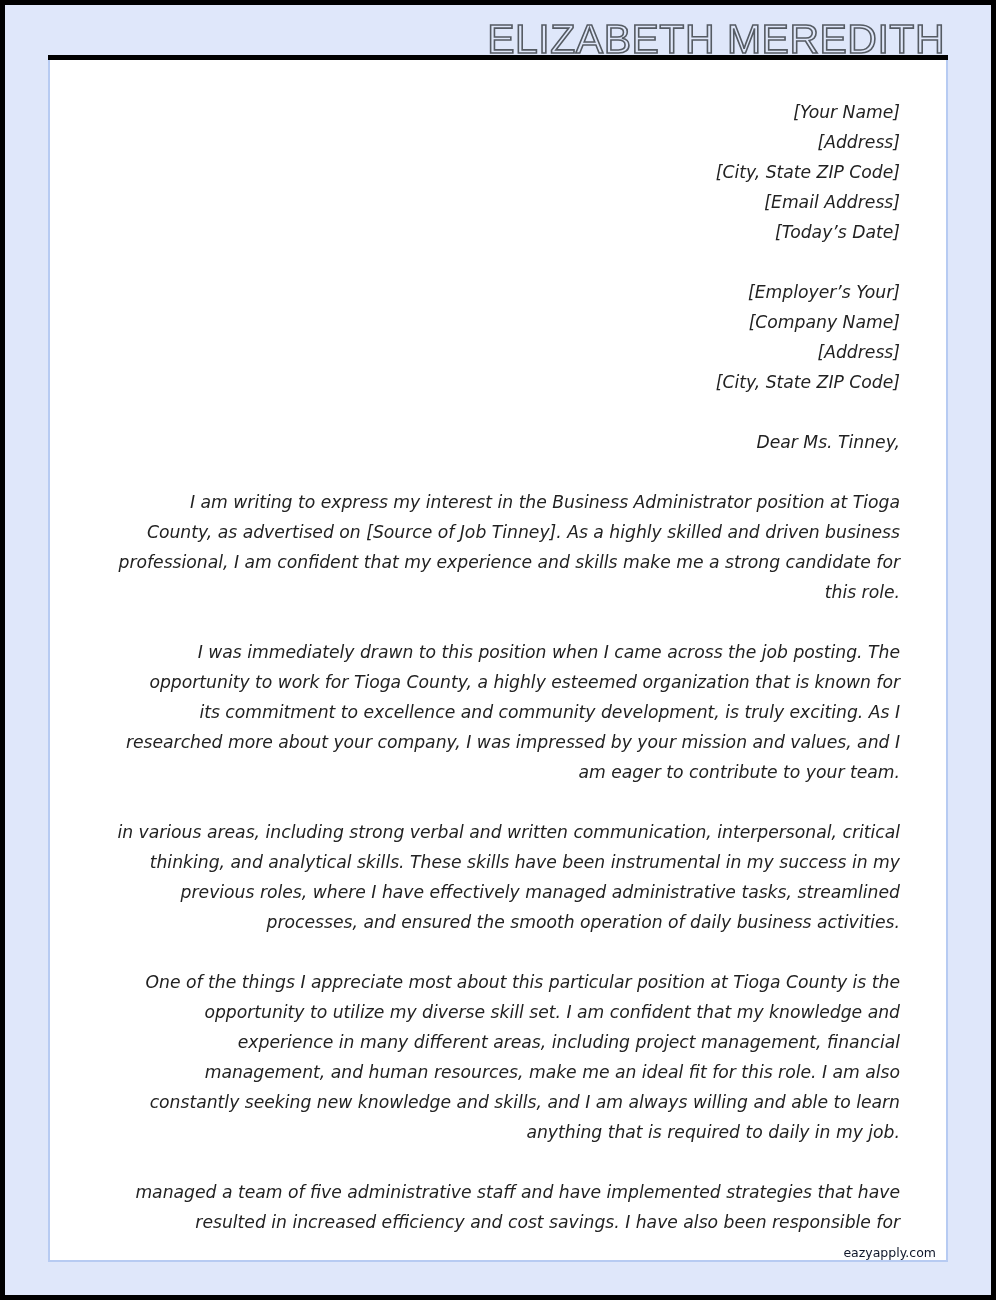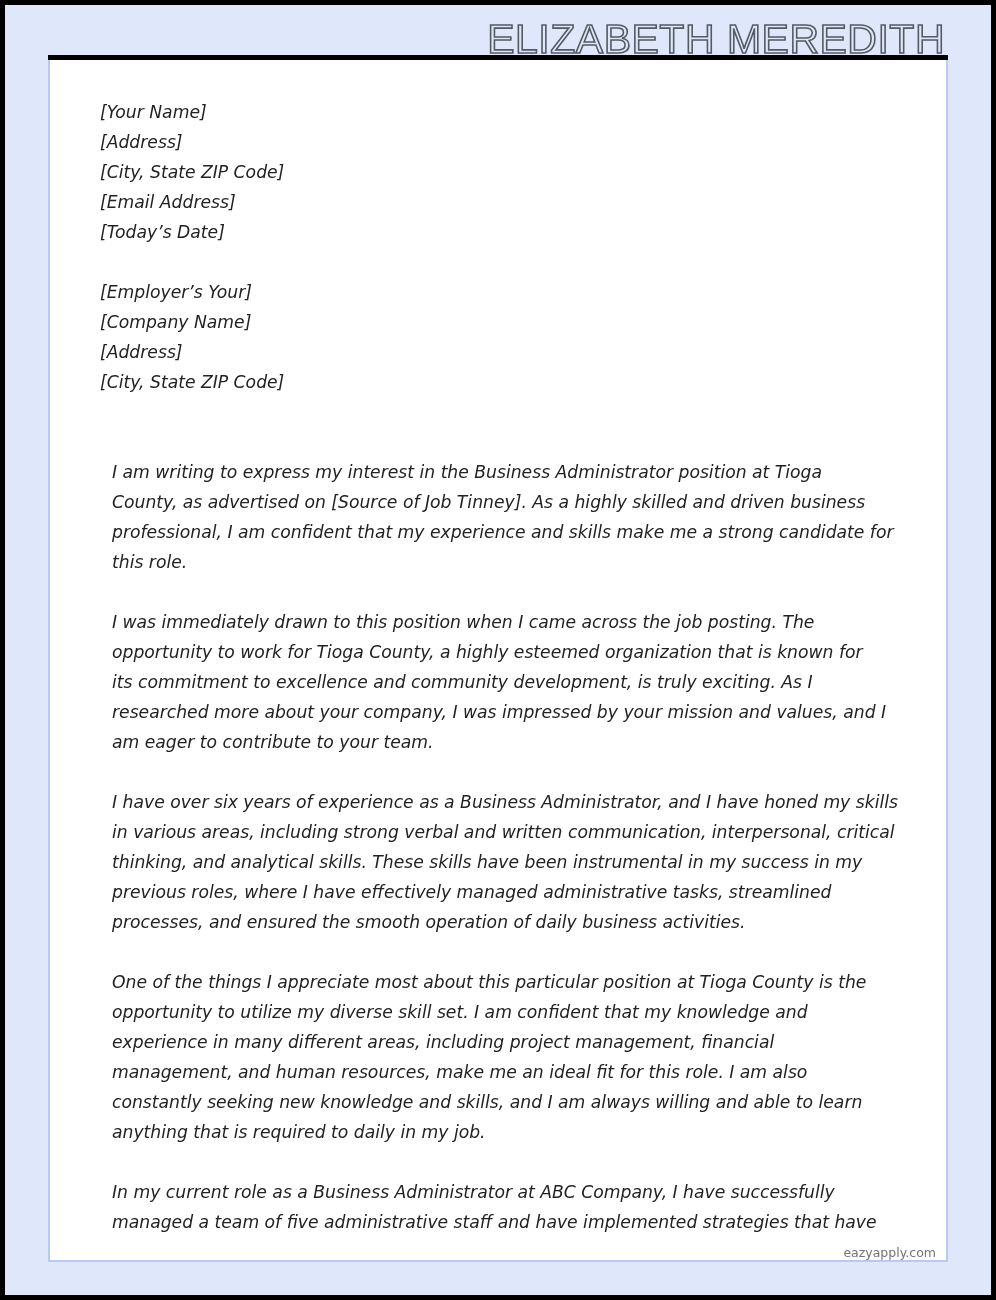--- a/index.html
+++ b/index.html
@@ -7,20 +7,21 @@
   .frame {
     position: absolute; left: 0; top: 0;
     width: 996px; height: 1300px;
     box-sizing: border-box;
     border-top: 5px solid #000;
     border-left: 5px solid #000;
     border-bottom: 5px solid #000;
     border-right: 5px solid #000;
     background: #dfe7fa;
     overflow: hidden;
+    text-align: right;
   }
   .title {
     position: absolute;
     right: 46px;
     top: 10px;
     font-family: "Liberation Sans", sans-serif;
     font-size: 41px;
     line-height: 48px;
     letter-spacing: 0.5px;
     color: #dfe7fa;
@@ -55,21 +56,21 @@
   }
   .content .line { display: block; white-space: nowrap; font-style: italic; }
   .content .gap { display: block; height: 30px; }
   .content p { margin: 0 0 30px 12px; }
   .watermark {
     position: absolute;
     right: 55px;
     top: 1240px;
     font-family: "DejaVu Sans", sans-serif;
     font-size: 12.5px;
-    color: #737373;
+    color: #0f172a;
     z-index: 1;
   }
 </style>
 </head>
 <body>
 
 <div class="frame">
   <div class="title">ELIZABETH MEREDITH</div>
   <div class="topbar"></div>
   <div class="page"></div>
@@ -83,50 +84,50 @@
       <span class="line">[Today’s Date]</span>
     </div>
     <span class="gap"></span>
     <div>
       <span class="line">[Employer’s Your]</span>
       <span class="line">[Company Name]</span>
       <span class="line">[Address]</span>
       <span class="line">[City, State ZIP Code]</span>
     </div>
     <span class="gap"></span>
+    <span class="line">Dear Ms. Tinney,</span>
     <span class="gap"></span>
 
     <p>
       <span class="line">I am writing to express my interest in the Business Administrator position at Tioga</span>
       <span class="line">County, as advertised on [Source of Job Tinney]. As a highly skilled and driven business</span>
       <span class="line">professional, I am confident that my experience and skills make me a strong candidate for</span>
       <span class="line">this role.</span>
     </p>
     <p>
       <span class="line">I was immediately drawn to this position when I came across the job posting. The</span>
       <span class="line">opportunity to work for Tioga County, a highly esteemed organization that is known for</span>
       <span class="line">its commitment to excellence and community development, is truly exciting. As I</span>
       <span class="line">researched more about your company, I was impressed by your mission and values, and I</span>
       <span class="line">am eager to contribute to your team.</span>
     </p>
     <p>
-      <span class="line">I have over six years of experience as a Business Administrator, and I have honed my skills</span>
       <span class="line">in various areas, including strong verbal and written communication, interpersonal, critical</span>
       <span class="line">thinking, and analytical skills. These skills have been instrumental in my success in my</span>
       <span class="line">previous roles, where I have effectively managed administrative tasks, streamlined</span>
       <span class="line">processes, and ensured the smooth operation of daily business activities.</span>
     </p>
     <p>
       <span class="line">One of the things I appreciate most about this particular position at Tioga County is the</span>
       <span class="line">opportunity to utilize my diverse skill set. I am confident that my knowledge and</span>
       <span class="line">experience in many different areas, including project management, financial</span>
       <span class="line">management, and human resources, make me an ideal fit for this role. I am also</span>
       <span class="line">constantly seeking new knowledge and skills, and I am always willing and able to learn</span>
       <span class="line">anything that is required to daily in my job.</span>
     </p>
     <p>
-      <span class="line">In my current role as a Business Administrator at ABC Company, I have successfully</span>
       <span class="line">managed a team of five administrative staff and have implemented strategies that have</span>
+      <span class="line">resulted in increased efficiency and cost savings. I have also been responsible for</span>
     </p>
   </div>
 
   <div class="watermark">eazyapply.com</div>
 </div>
 
 </body></html>

